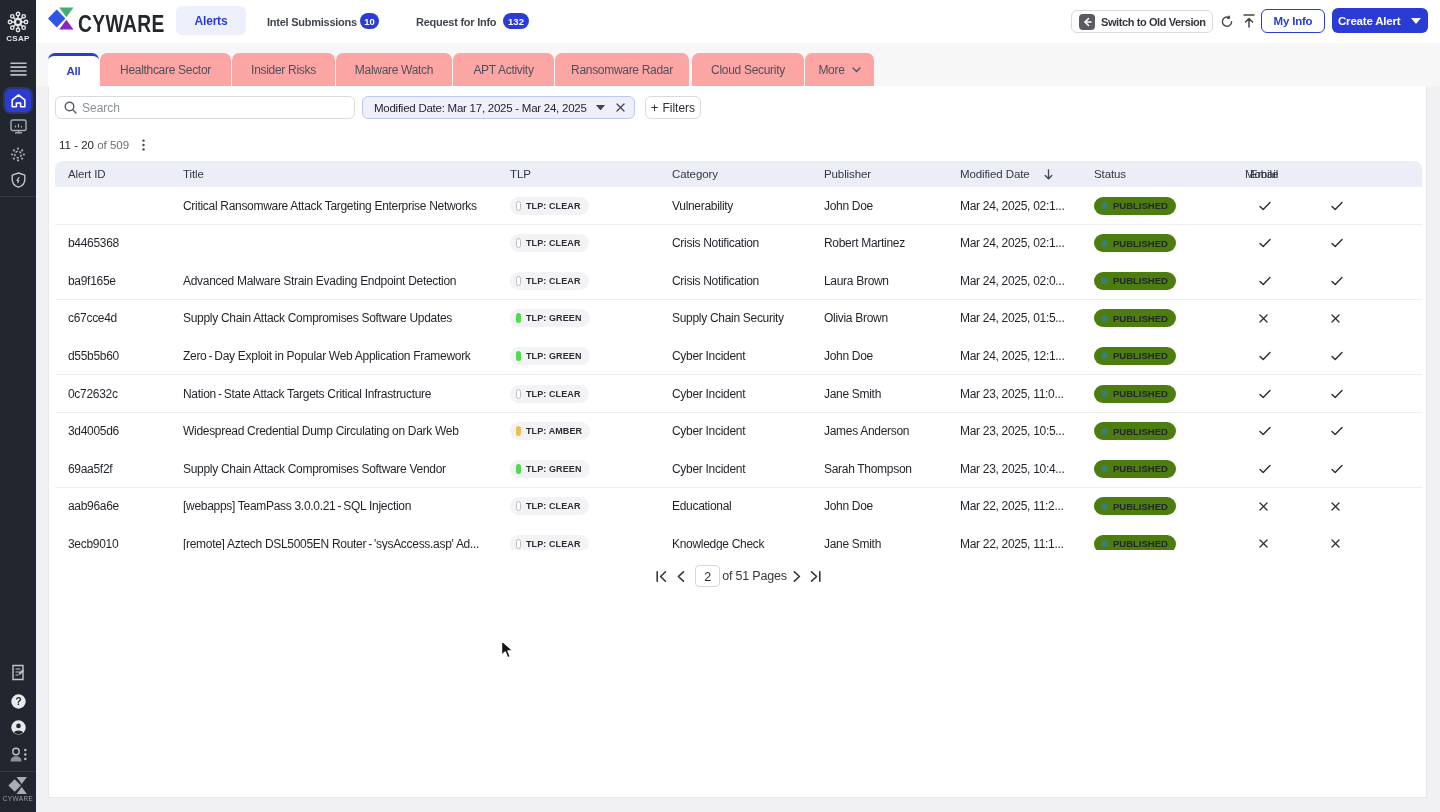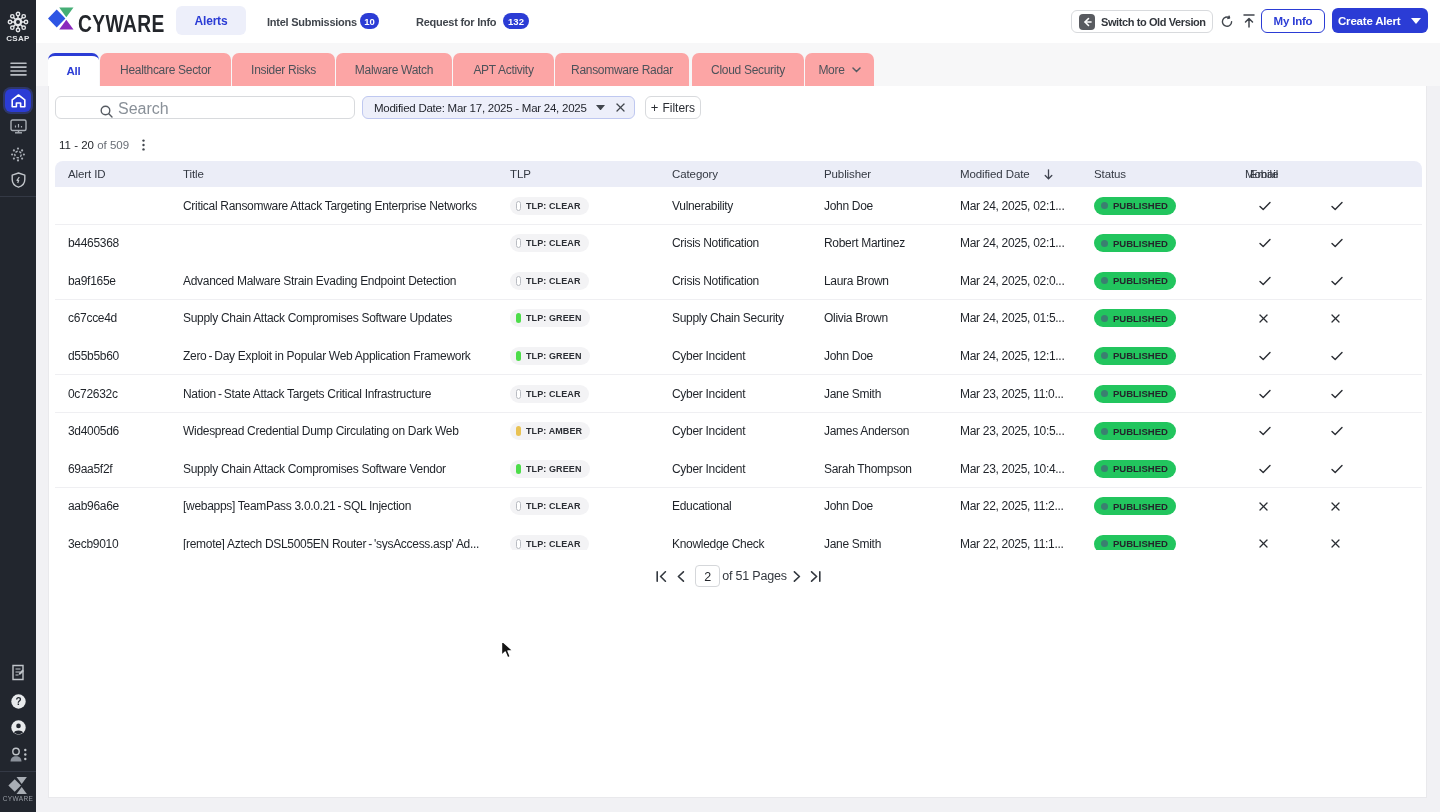--- a/index.html
+++ b/index.html
@@ -25,34 +25,34 @@
 .btn-create { position:absolute; left:1296px; top:8px; width:96px; height:25px; background:#2b3cd5; border-radius:6px; color:#fff; font-weight:bold; font-size:11.5px; display:flex; align-items:center; white-space:nowrap; letter-spacing:-.2px; }
 
 
 .tabband { position:absolute; left:36px; top:43px; width:1404px; height:43px; background:#f7f7f8; }
 .tabs { position:absolute; left:12px; top:10px; display:flex; height:33px; }
 .tab { background:#fca5a5; border-radius:7px 7px 0 0; margin-right:1px; display:flex; align-items:center; justify-content:center; font-size:12px; font-weight:normal; color:#4d525a; letter-spacing:-.3px; white-space:nowrap; }
 .tab.active { background:#fff; color:#2b3cd5; border-top:3px solid #2b3cd5; font-weight:bold; font-size:11.5px; }
 
 
 .content { position:absolute; left:48px; top:86px; width:1379px; height:712px; background:#fff; border:1px solid #e9e9ec; border-top:none; }
-.searchbox { position:absolute; left:6px; top:10px; width:300px; height:23px; border:1px solid #d8dadd; border-radius:6px; display:flex; align-items:flex-end; color:#899098; font-size:16px;padding-left:36px; }
+.searchbox { position:absolute; left:6px; top:10px; width:300px; height:23px; border:1px solid #d8dadd; border-radius:6px; display:flex; align-items:center; color:#899098; font-size:12px; }
 .chip { position:absolute; left:313px; top:10px; width:273px; height:23px; background:#edeffa; border:1px solid #bfc8f0; border-radius:6px; display:flex; align-items:center; font-size:11.5px; color:#23262e; white-space:nowrap; letter-spacing:-.25px; }
 .btn-filters { position:absolute; left:596px; top:10px; width:56px; height:23px; background:#fff; border:1px solid #d8dadd; border-radius:6px; display:flex; align-items:center; justify-content:center; font-size:12px; color:#2a2d33; }
 .countrow { position:absolute; left:10px; top:53px; font-size:11.5px; color:#23262b; display:flex; align-items:center; }
 
 
 .table { position:absolute; left:6px; top:75px; width:1367px; height:389px; overflow:hidden; }
 .thead { position:absolute; left:0; top:0; width:1367px; height:26px; background:#ebedf7; border-radius:8px 8px 0 0; }
 .th { position:absolute; top:0; height:26px; display:flex; align-items:center; font-size:11.5px; font-weight:normal; color:#343943; letter-spacing:-.1px; }
 .row { position:absolute; left:0; width:1367px; height:38px; border-bottom:1px solid #efeff2; background:#fff; }
 .td { position:absolute; top:0; height:37px; display:flex; align-items:center; font-size:12px; color:#1f2329; letter-spacing:-.3px; white-space:nowrap; }
 .tlp { height:18px; border-radius:9px; background:#f3f3f5; display:flex; align-items:center; padding:0 8px 0 6px; font-size:9px; font-weight:bold; color:#2a2d33; letter-spacing:.1px; }
 .tlpbar { width:5px; height:10px; border-radius:2.5px; margin-right:5px; }
-.status { height:18px; border-radius:9px; background:#22c55e; display:flex; align-items:center; padding:0 8px 0 7px; font-size:9.5px; font-weight:bold; color:#23262b; letter-spacing:0; }
+.status { height:18px; border-radius:9px; background:#4d7c0f; display:flex; align-items:center; padding:0 8px 0 7px; font-size:9.5px; font-weight:bold; color:#23262b; letter-spacing:0; }
 .stdot { width:7px; height:7px; border-radius:50%; background:#3a8070; margin-right:5px; }
 
 
 .pager { position:absolute; left:6px; top:478px; width:1367px; height:24px; display:flex; align-items:center; justify-content:center; font-size:12.5px; color:#33383f; letter-spacing:-.2px; }
 .pagebox { width:25px; height:22px; border:1px solid #d5d7da; border-radius:4px; text-align:center; line-height:22px; margin:0 2px 0 10px; color:#23262b; background:#fff; }
 </style>
 </head>
 <body>
 
 <aside class="sidebar">

